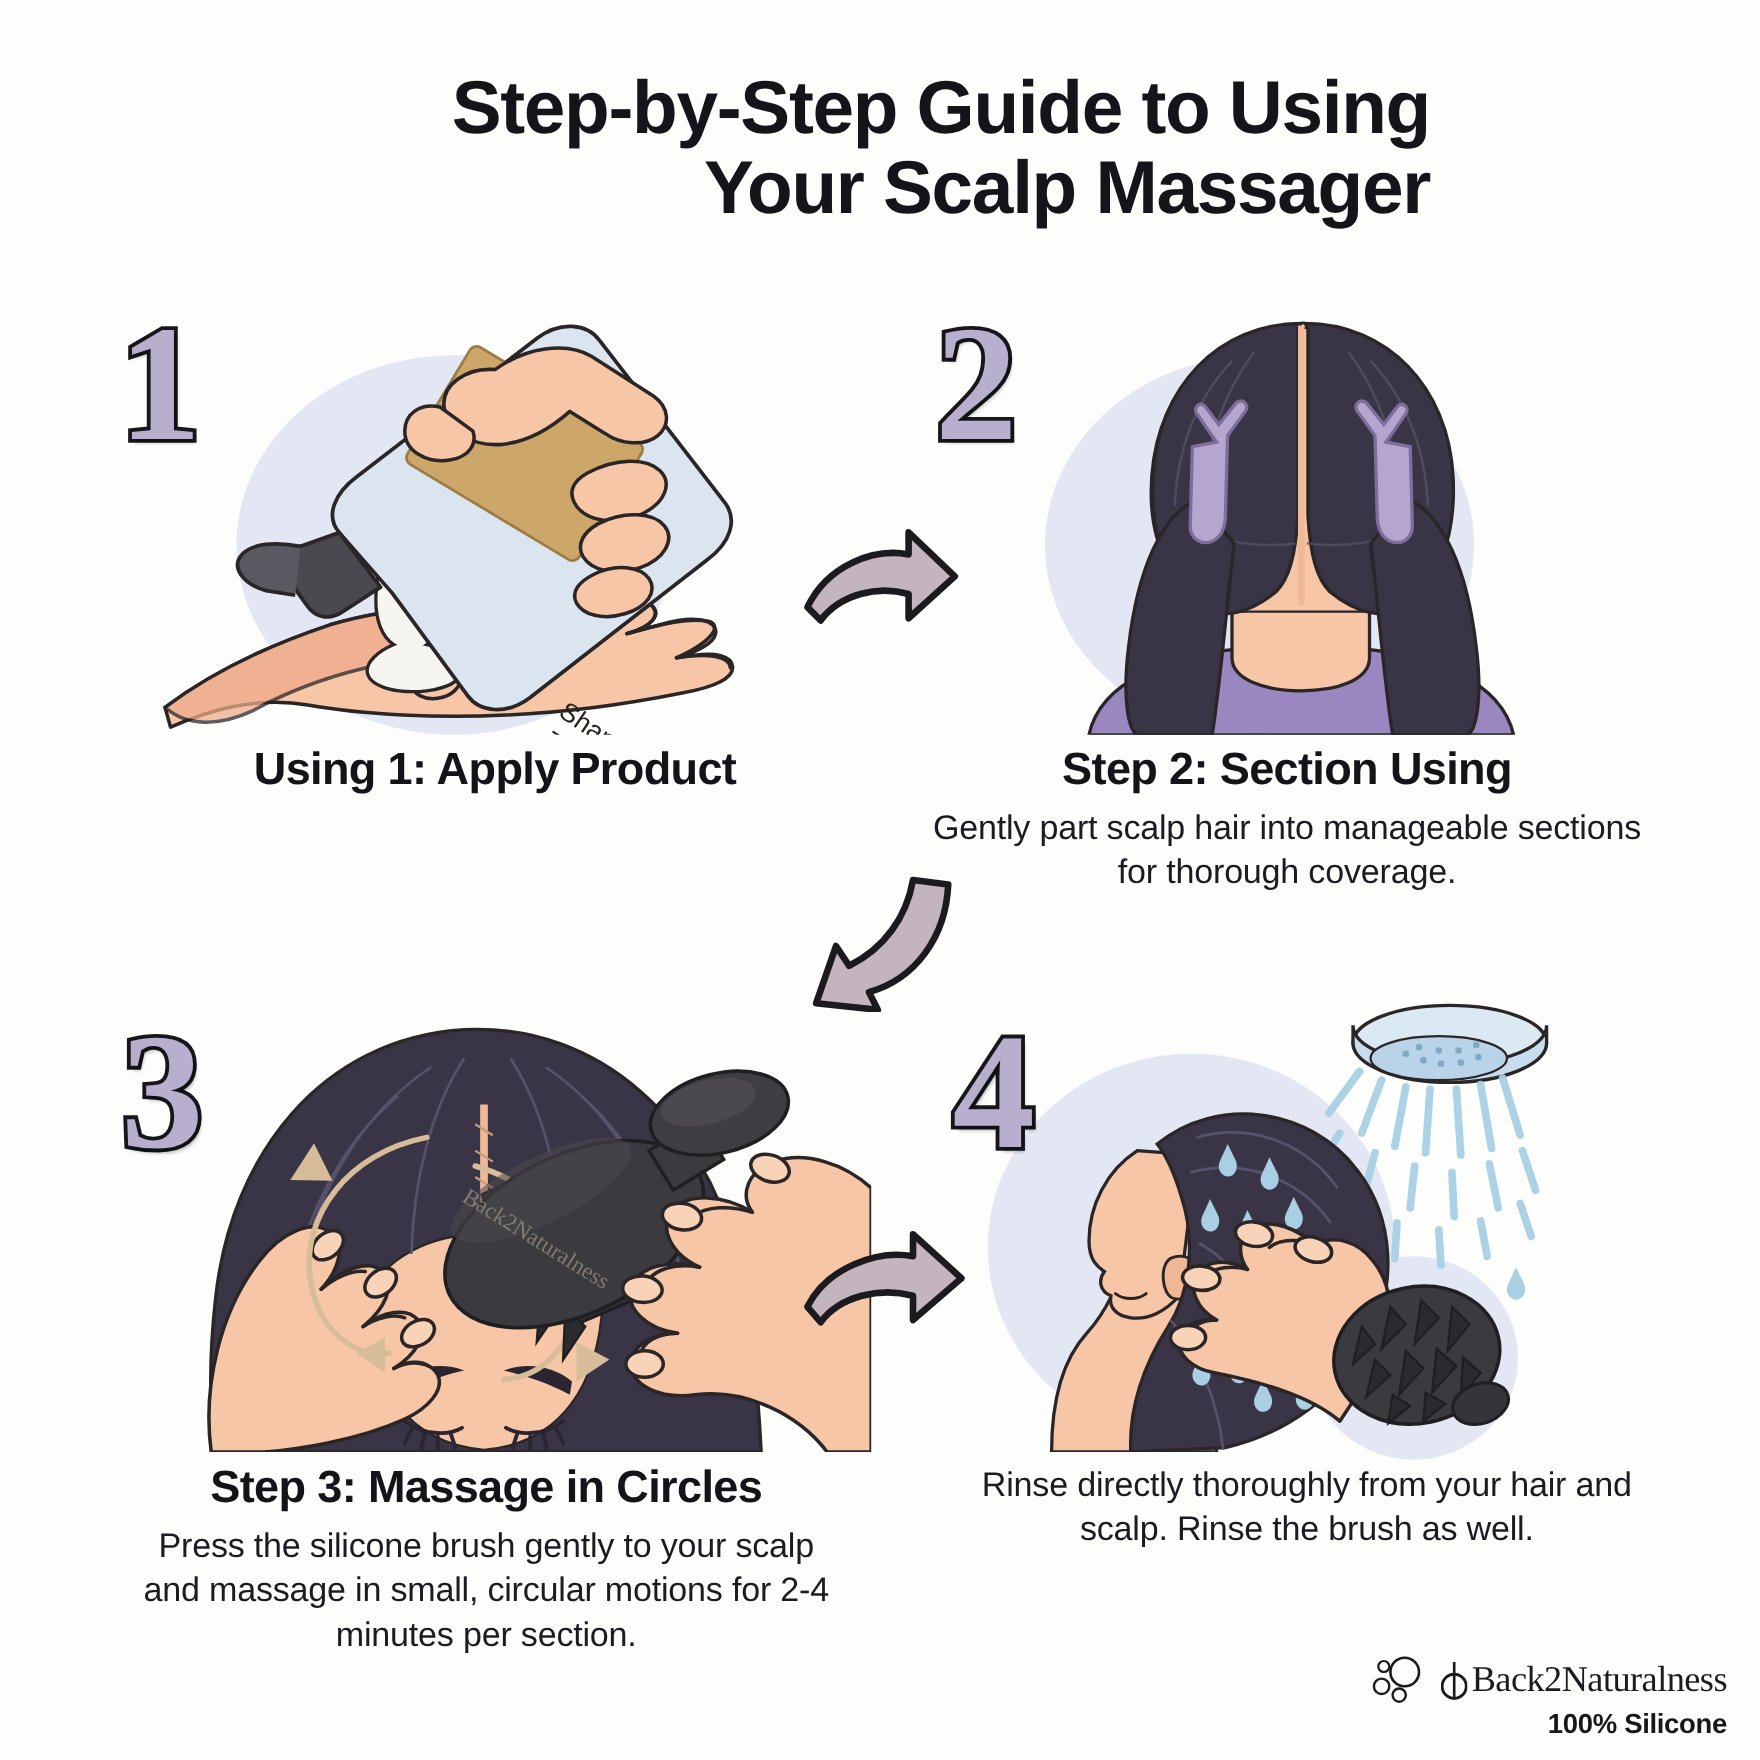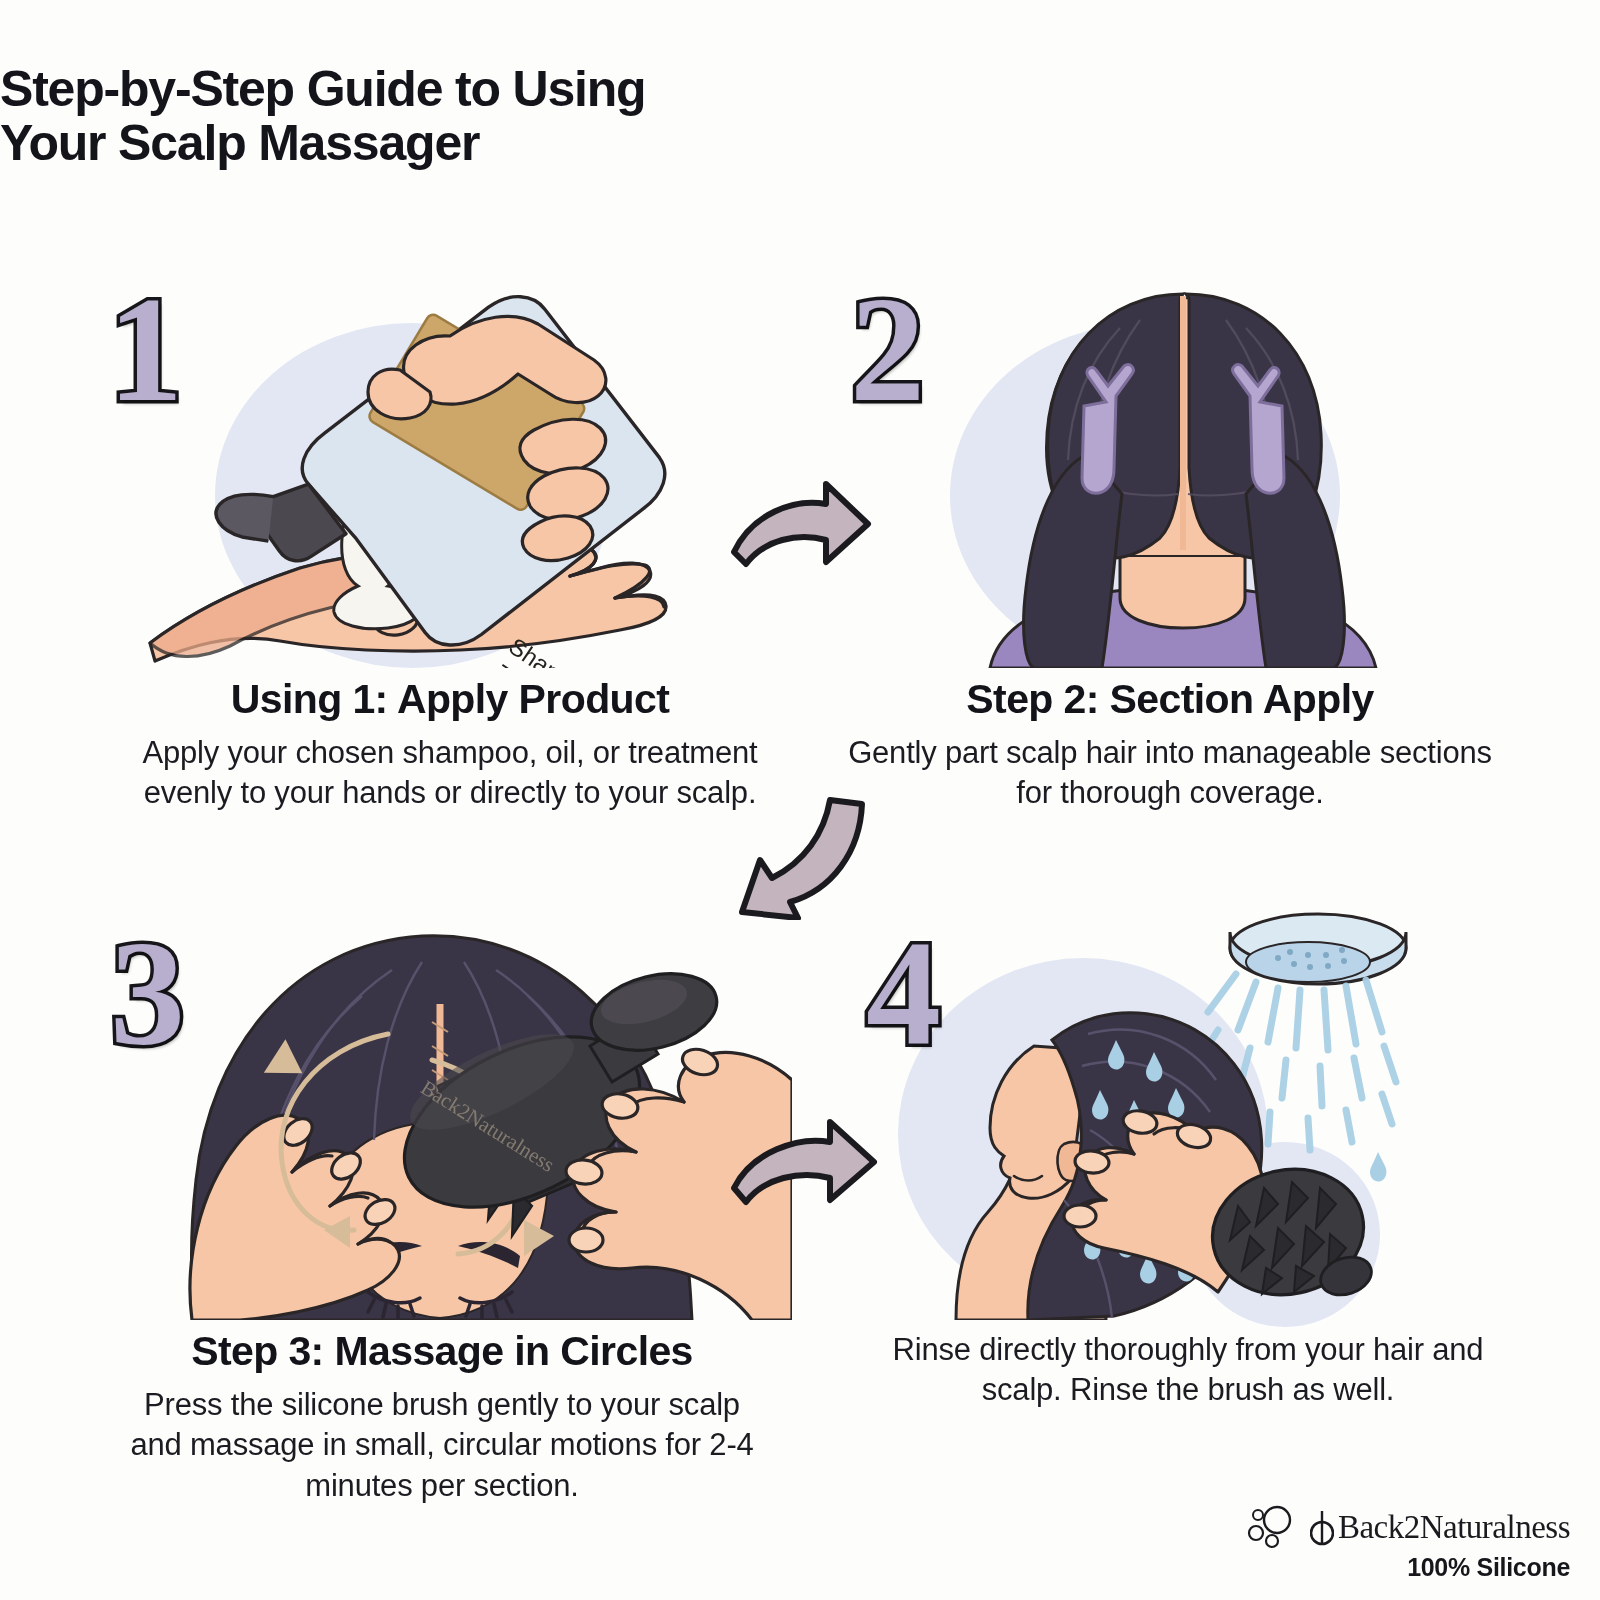--- a/index.html
+++ b/index.html
@@ -20,22 +20,22 @@
     height: 1600px;
     background: #fdfdfc;
   }
 
   
   .title {
     position: absolute;
     top: 62px;
     left: 0;
     width: 1300px;
-    text-align: left;
-    font-size: 50px;
+    text-align: right;
+    font-size: 68px;
     line-height: 1.08;
     font-weight: 700;
     letter-spacing: -1.2px;
     color: #14151a;
     font-family: "Liberation Sans", sans-serif;
   }
   .title .l2 { display:block; }
 
   
   .step {
@@ -192,21 +192,20 @@
                    C 538 76, 516 74, 502 64 L 470 44 C 452 60, 430 72, 408 74
                    C 380 76, 360 62, 356 42 C 352 20, 376 4, 402 6 Z" fill="#f7c6a6" transform="translate(-52,62)"></path>
           <path d="M486 100 C 512 86, 540 86, 552 98 C 564 110, 556 128, 534 138 C 512 148, 486 144, 476 130 C 468 118, 472 108, 486 100 Z" fill="#f7c6a6" transform="translate(-52,62)"></path>
           <path d="M496 146 C 520 134, 546 136, 556 148 C 566 161, 556 178, 534 186 C 512 194, 490 189, 482 176 C 476 165, 482 154, 496 146 Z" fill="#f7c6a6" transform="translate(-52,62)"></path>
           <path d="M492 192 C 512 182, 534 185, 542 196 C 550 208, 540 222, 520 228 C 500 234, 482 229, 476 218 C 471 208, 478 199, 492 192 Z" fill="#f7c6a6" transform="translate(-52,62)"></path>
           <path d="M352 40 C 334 36, 320 46, 320 62 C 320 80, 340 92, 362 88 C 378 85, 386 74, 382 62 Z" fill="#f7c6a6" transform="translate(-52,62)"></path>
         </g>
       </svg>
     </div>
     <div class="heading">Using 1: Apply Product</div>
-    <div class="body">Apply your chosen shampoo, oil, or treatment evenly to your hands or directly to your scalp.</div>
   </div>
 
   <div class="step step-2">
     <div class="art">
       <div class="stepnum">2</div>
       <div class="blob" style="left:130px; top:55px; width:390px; height:345px;"></div>
 
       <svg width="700" height="400" viewBox="0 0 700 400" style="position:absolute;left:0;top:0;">
 
         <path d="M170 400 C 180 352, 240 326, 325 320 L 400 320 C 485 326, 545 352, 556 400 Z" fill="#9a87c0" stroke="#2a2526" stroke-width="3"></path>
@@ -234,21 +233,21 @@
         <path d="M460 186 C 492 200, 514 250, 522 320 C 528 368, 522 396, 514 400 L 446 400 C 438 350, 432 272, 426 226 Z" fill="#3a3546" stroke="#2a2526" stroke-width="3"></path>
 
         <g stroke="#7e6e9c" stroke-width="3" fill="#b5a6cf">
           <path d="M268 108 L 286 134 L 264 138 L 262 210 C 262 222, 272 228, 282 224 C 291 220, 294 212, 294 200 L 296 128 L 312 106 C 316 100, 310 94, 304 98 L 288 118 L 276 102 C 272 96, 264 102, 268 108 Z"></path>
         </g>
         <g stroke="#7e6e9c" stroke-width="3" fill="#b5a6cf">
           <path d="M458 108 L 440 134 L 462 138 L 464 210 C 464 222, 454 228, 444 224 C 435 220, 432 212, 432 200 L 430 128 L 414 106 C 410 100, 416 94, 422 98 L 438 118 L 450 102 C 454 96, 462 102, 458 108 Z"></path>
         </g>
       </svg>
     </div>
-    <div class="heading">Step 2: Section Apply</div>
+    <div class="heading">Step 2: Section Using</div>
     <div class="body">Gently part scalp hair into manageable sections for thorough coverage.</div>
   </div>
 
   <div class="step step-3">
     <div class="art">
       <div class="stepnum">3</div>
 
       <svg width="700" height="420" viewBox="0 0 700 420" style="position:absolute;left:0;top:0;">
 
         <path d="M330 36 C 200 44, 118 150, 104 280 C 96 352, 100 400, 106 420 L 600 420 C 598 380, 592 300, 576 236 C 548 124, 456 30, 330 36 Z" fill="#3a3546" stroke="#2a2526" stroke-width="3"></path>

